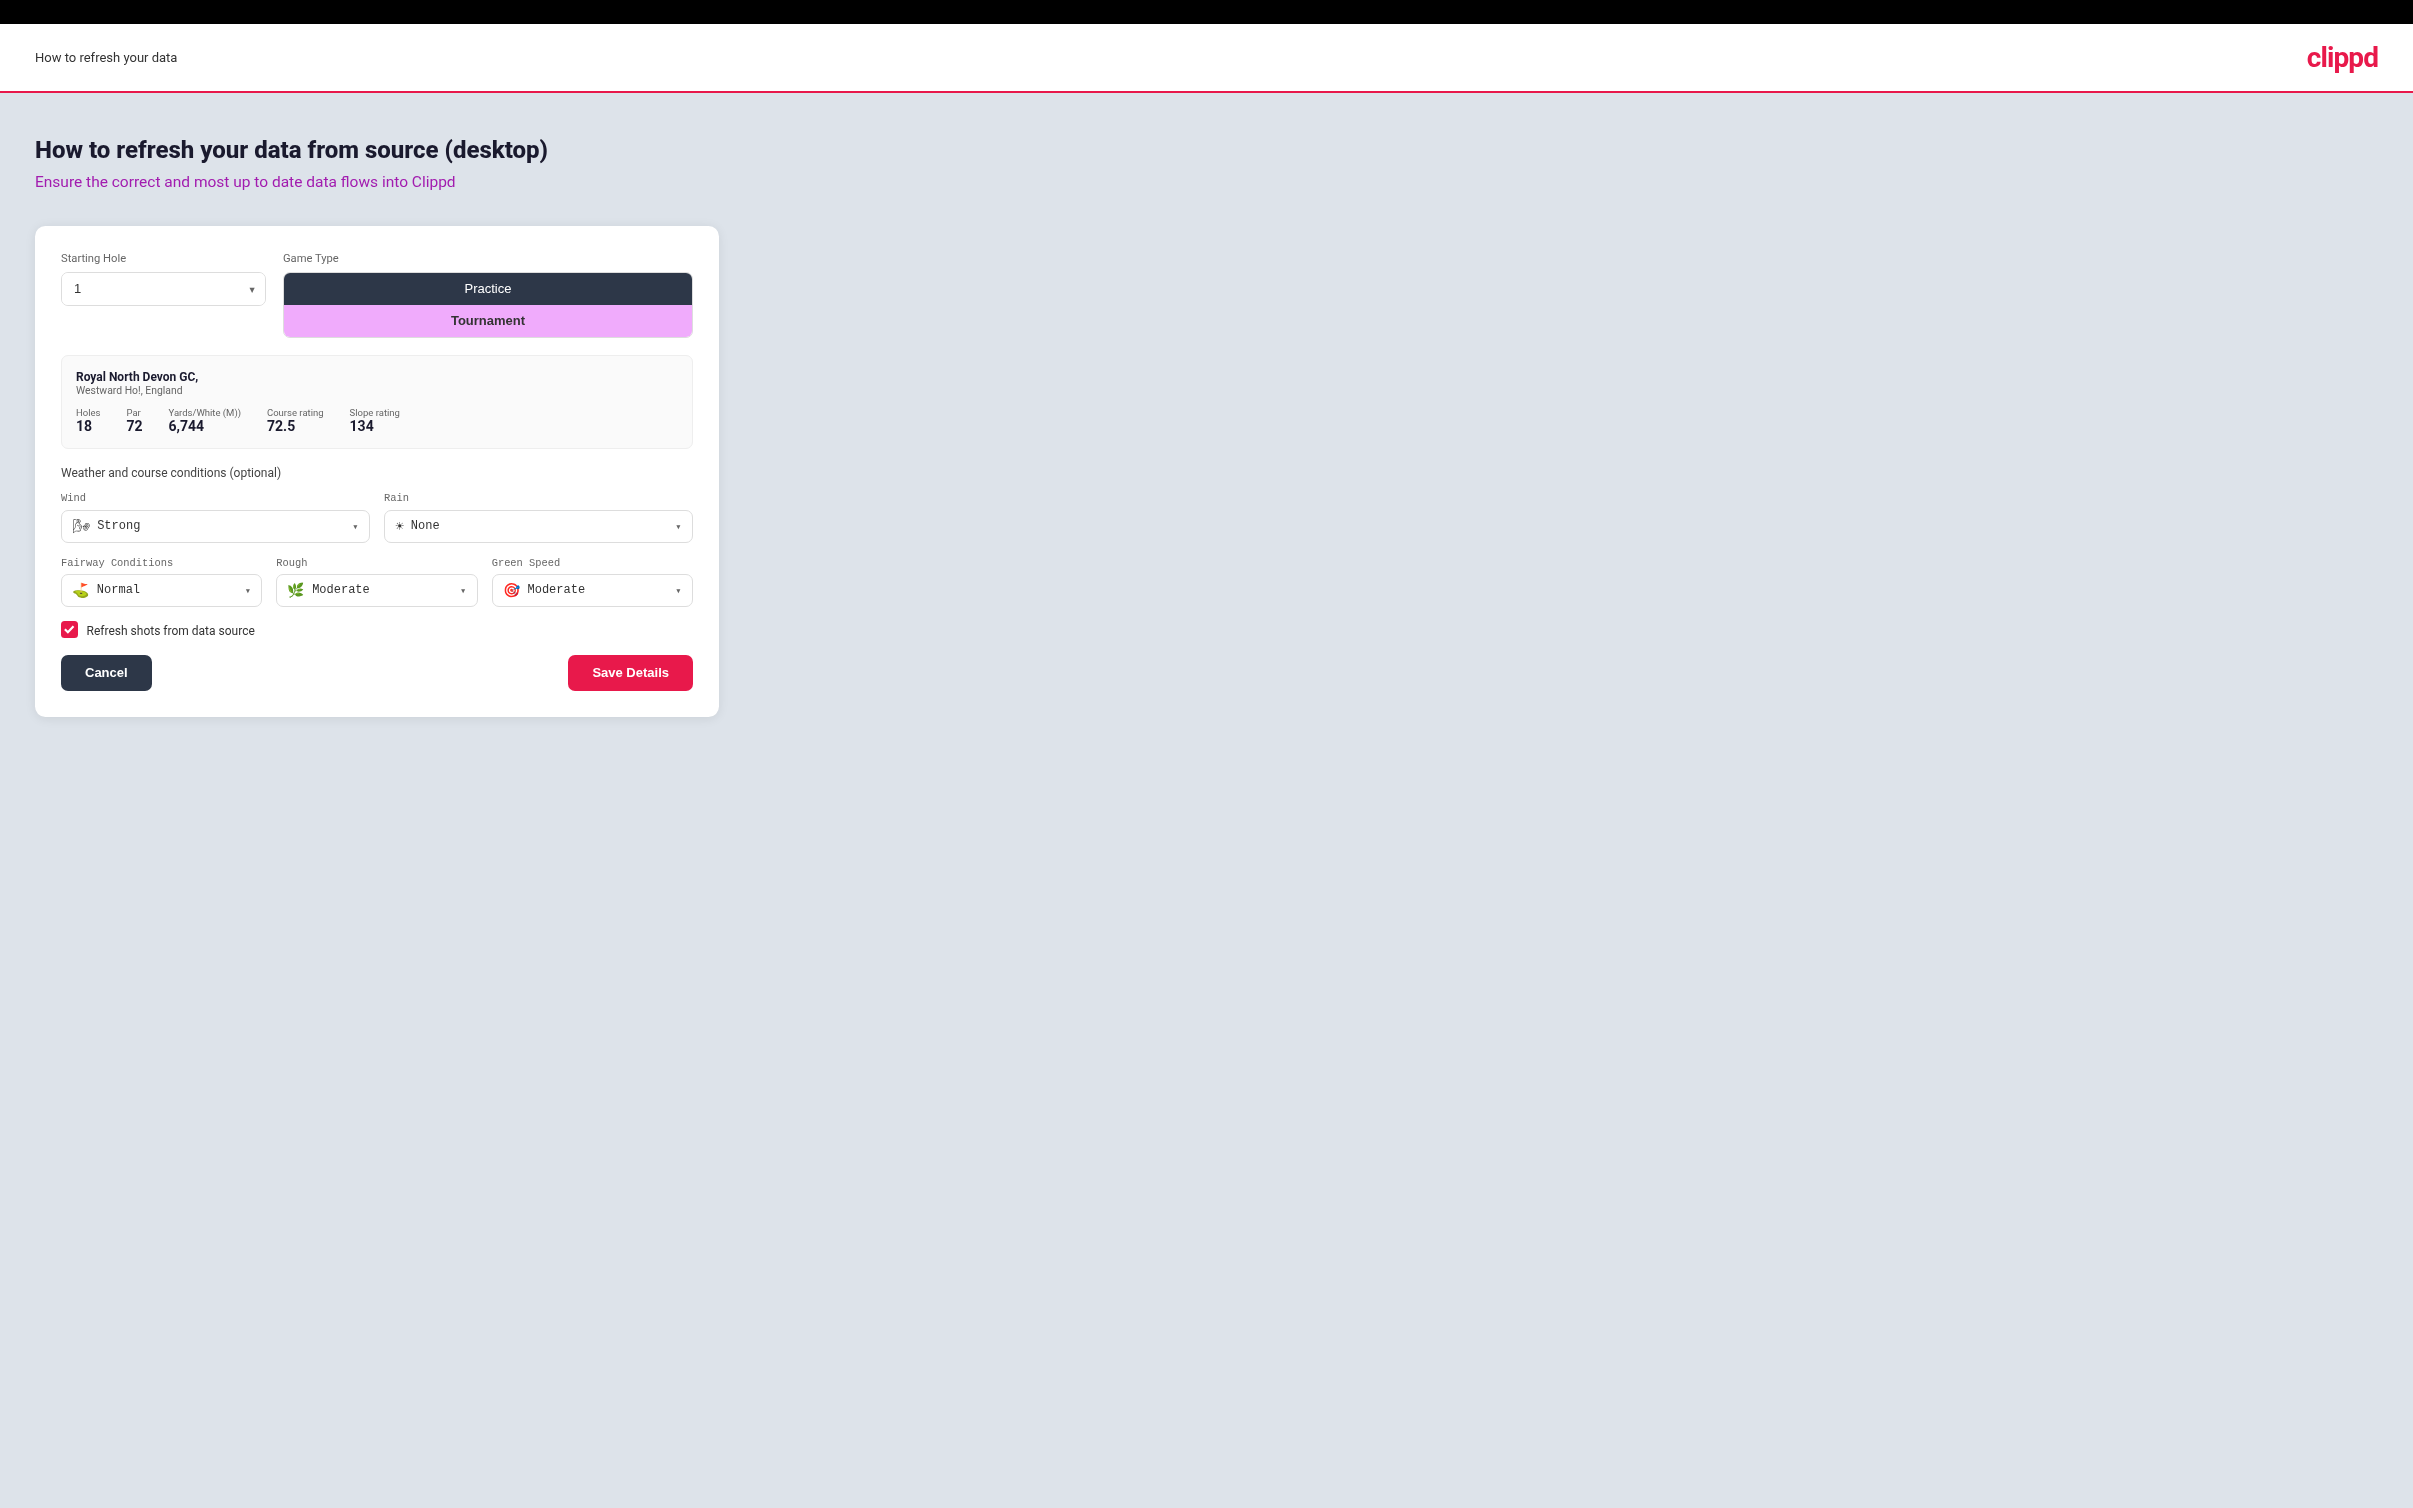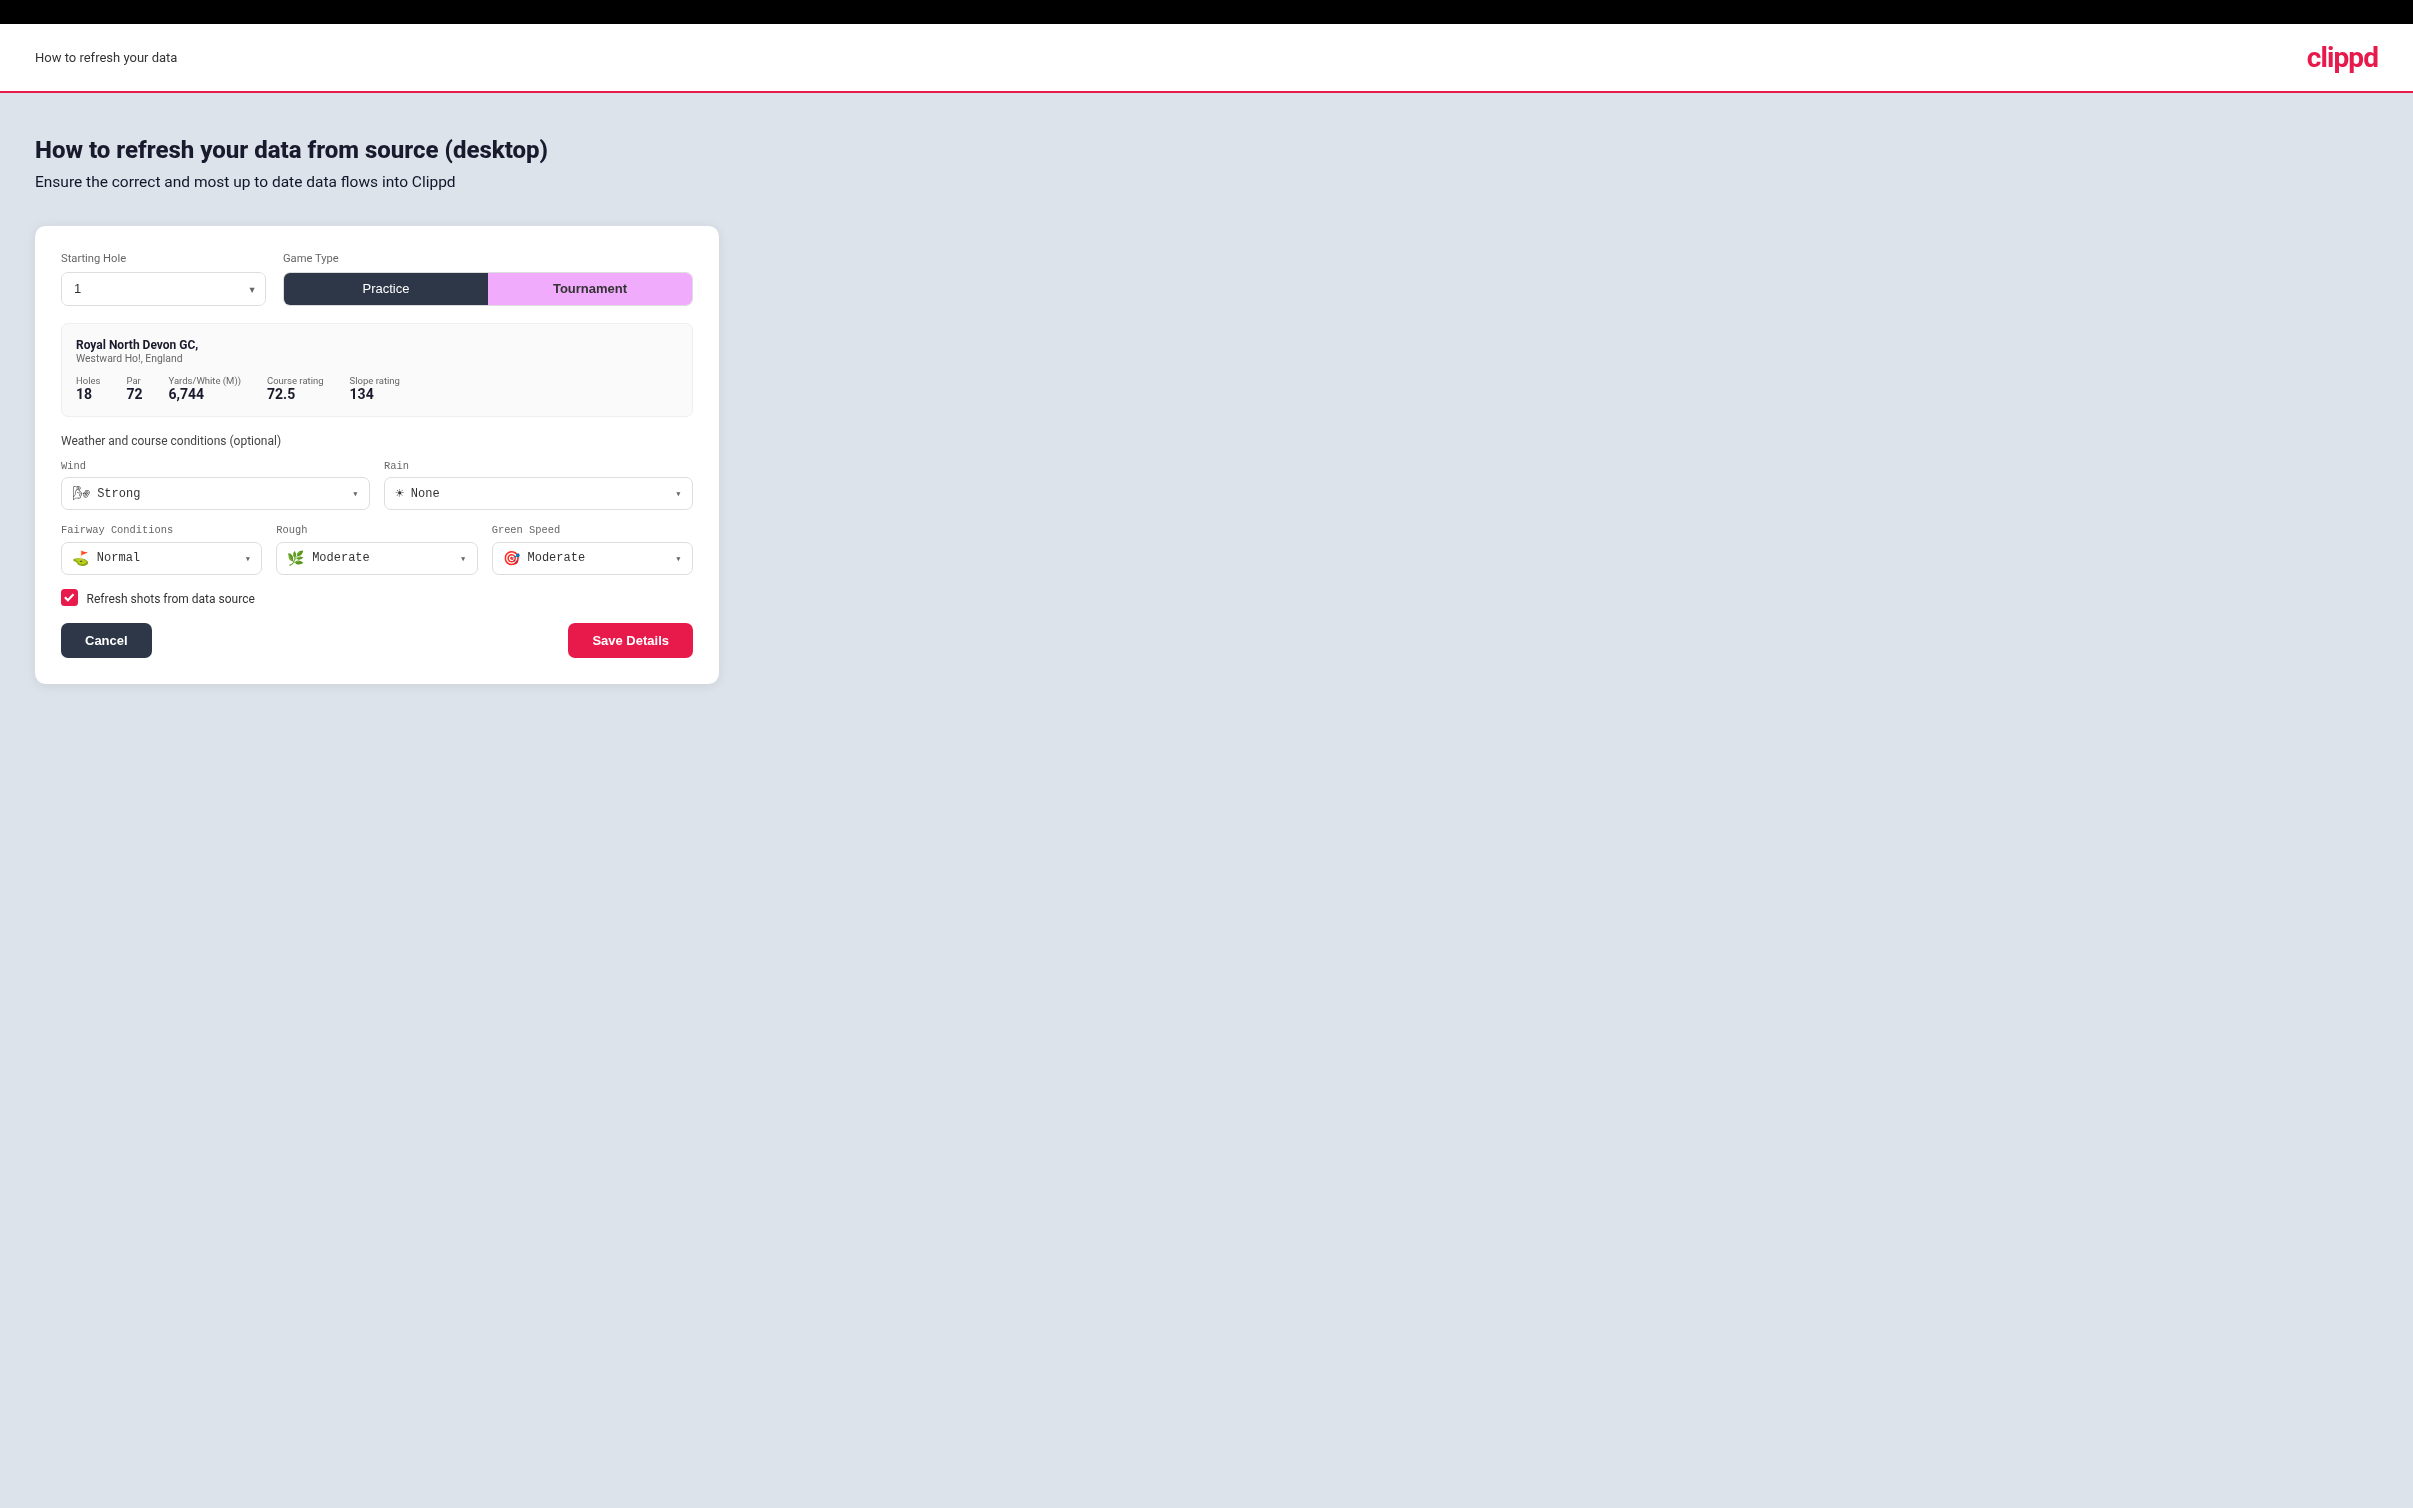--- a/index.html
+++ b/index.html
@@ -36,21 +36,21 @@
       padding: 43px 35px 26px 35px;
     }
     .page-heading {
       font-size: 24px;
       font-weight: 800;
       color: #1a1a2e;
       margin-bottom: 8.6px;
     }
     .page-subheading {
       font-size: 15.5px;
-      color: #0f172a;
+      color: #a21caf;
       margin-bottom: 35px;
     }
     .content-layout {
       display: flex;
       gap: 52px;
       align-items: flex-start;
     }
     .form-card {
       background: #fff;
       border-radius: 10.4px;
@@ -101,20 +101,21 @@
       font-size: 10.4px;
     }
     .game-type-group {
       flex: 2;
     }
     .game-type-toggle {
       display: flex;
       border: 0.9px solid #ddd;
       border-radius: 7px;
       overflow: hidden;
+      flex-direction: column;
     }
     .game-type-btn {
       flex: 1;
       padding: 8.6px;
       border: none;
       cursor: pointer;
       font-size: 13px;
       font-weight: 500;
     }
     .game-type-btn.active {

